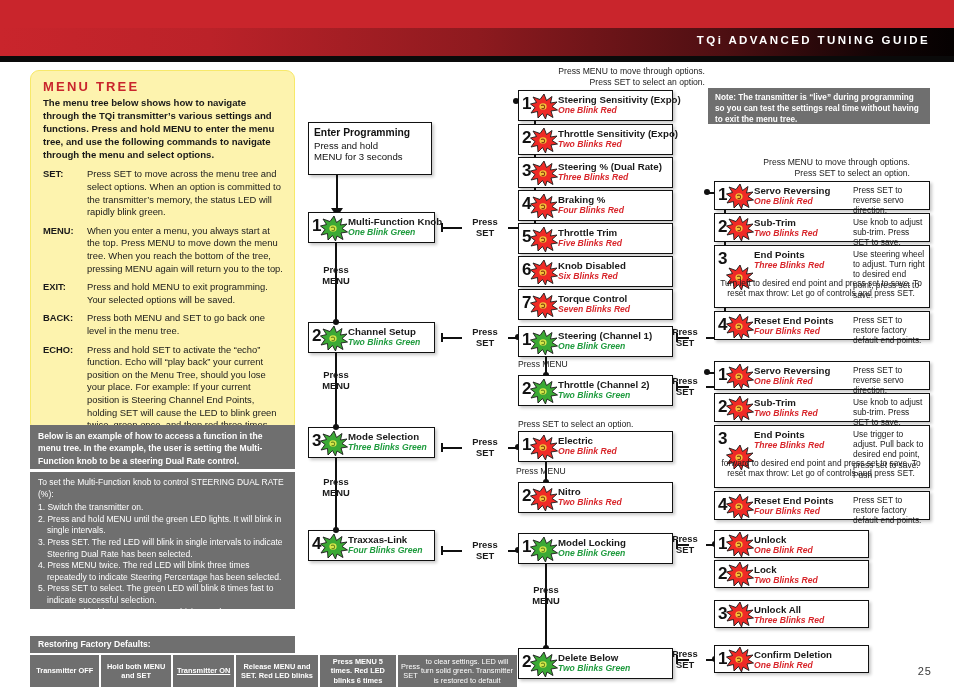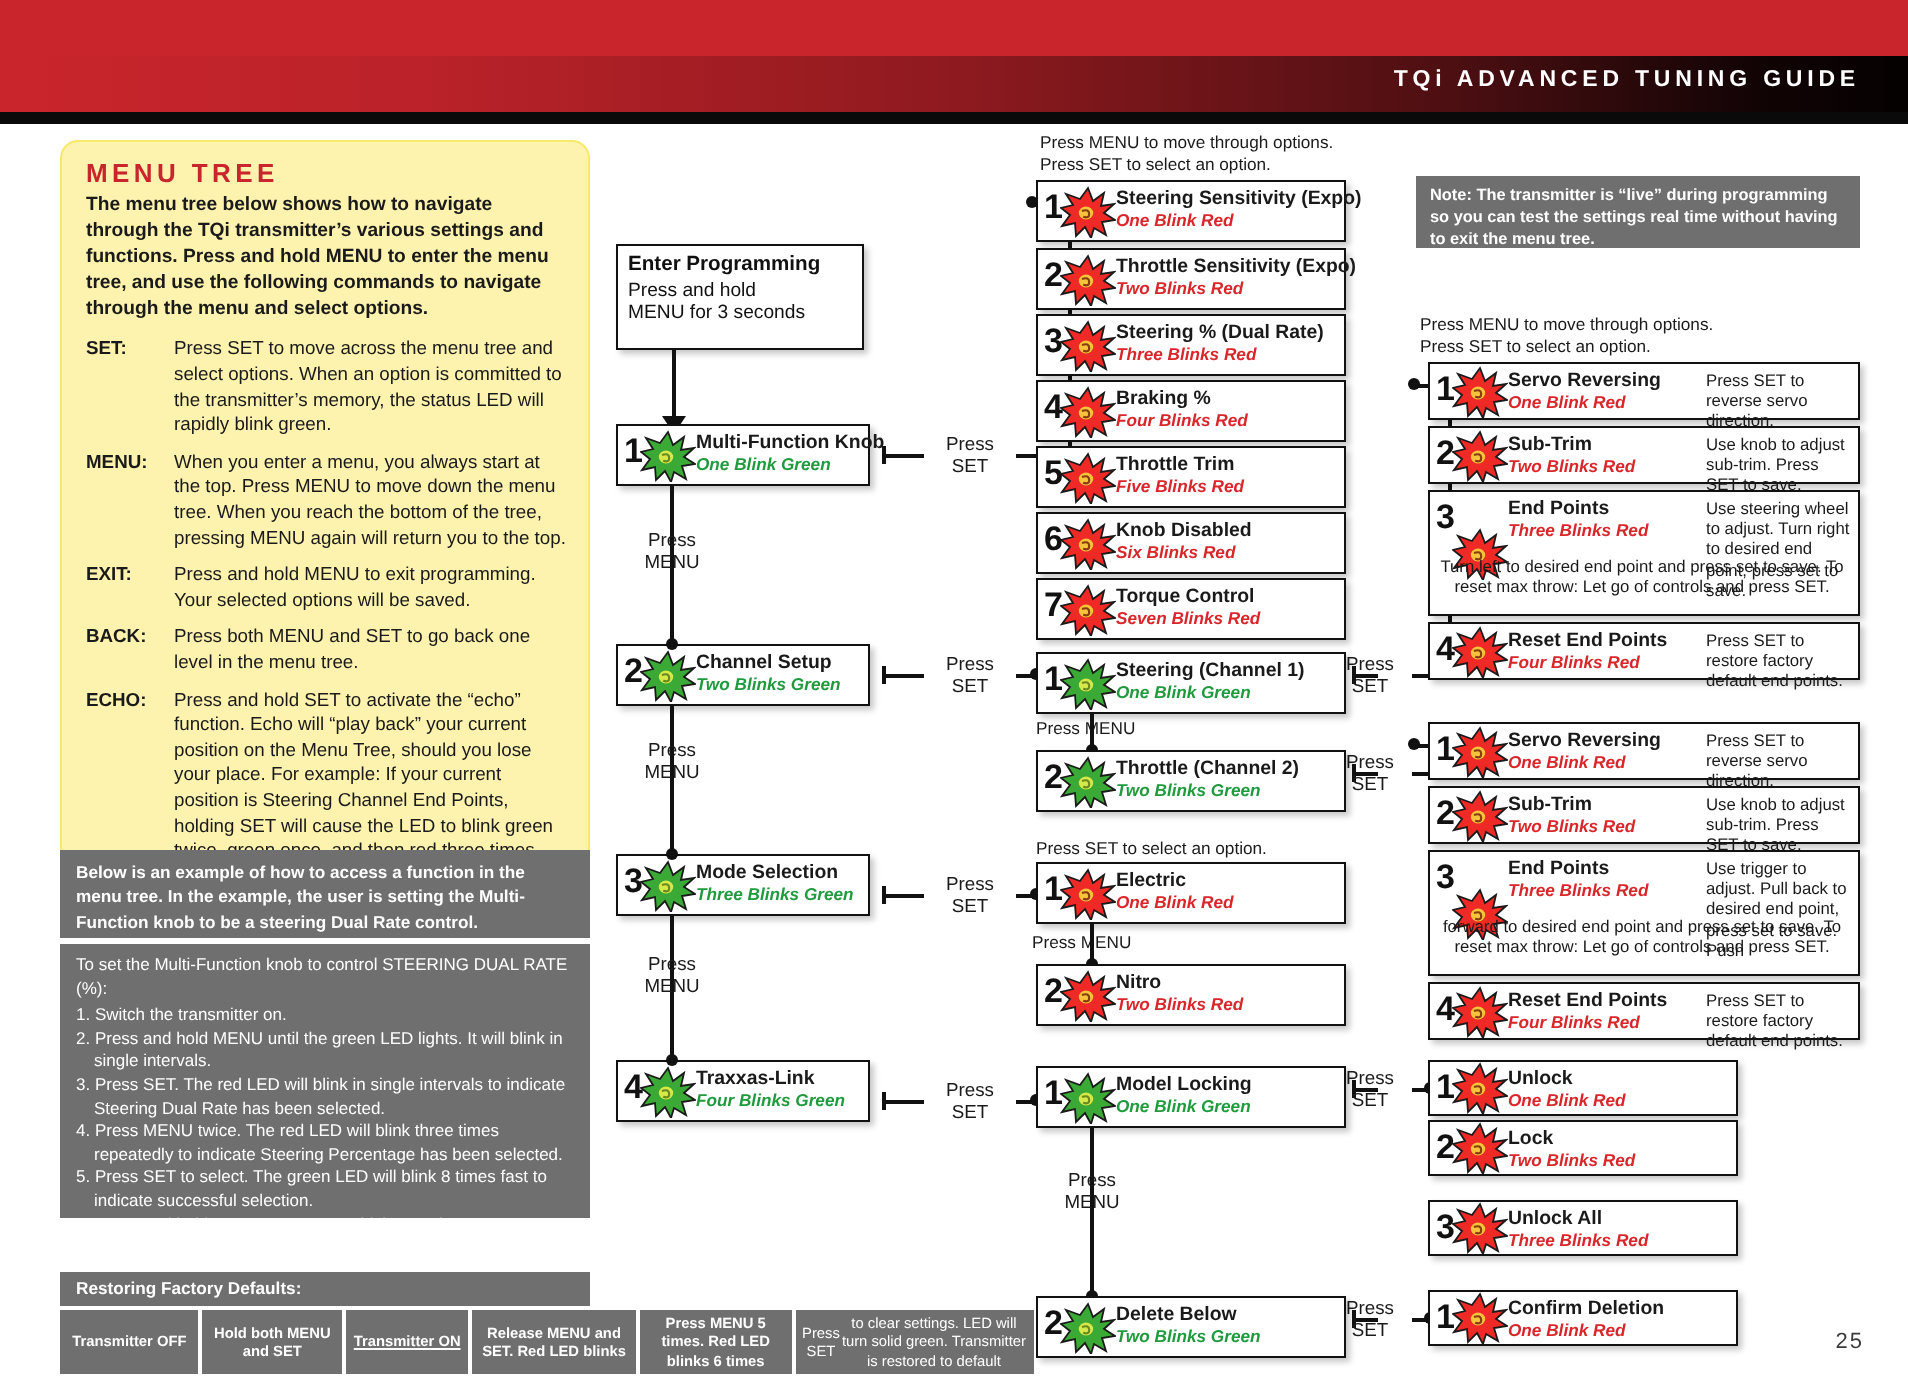--- a/index.html
+++ b/index.html
@@ -102,28 +102,28 @@
     background:#fff; border:1.5px solid #111; box-shadow:2px 2px 3px rgba(0,0,0,.22);
     padding:4px 5px;
   }
   #enter-prog .t1 { font-size:10.3px; font-weight:bold; line-height:12.5px; }
   #enter-prog .t2 { font-size:9.6px; line-height:11.6px; }
 
   
   .vline { position:absolute; background:#111; width:2px; }
   .hline { position:absolute; background:#111; height:2px; }
   .dot { position:absolute; width:6px; height:6px; border-radius:50%; background:#111; }
-  .press-lbl { position:absolute; font-size:9.4px; font-weight:normal; line-height:11px;
+  .press-lbl { position:absolute; font-size:9.4px; font-weight:bold; line-height:11px;
                text-align:center; color:#1a1a1a; }
   .tick { position:absolute; background:#111; width:2px; height:9px; }
   .arrowdown { position:absolute; width:0;height:0;
                border-left:6px solid transparent; border-right:6px solid transparent;
                border-top:9px solid #111; }
 
-  .col-hint { position:absolute; font-size:8.6px; line-height:10.8px; color:#1a1a1a; }
+  .col-hint { position:absolute; font-size:8.6px; line-height:10.8px; color:#1a1a1a;text-align:right; }
 
   #page-number { position:absolute; right:22px; bottom:22px;
                  font-size:11px; letter-spacing:1px; color:#3b3b3b;
                  font-family:"Liberation Sans", sans-serif;}
 </style>
 </head>
 <body>
 
 <div id="header">
   <div id="header-red-top"></div>

